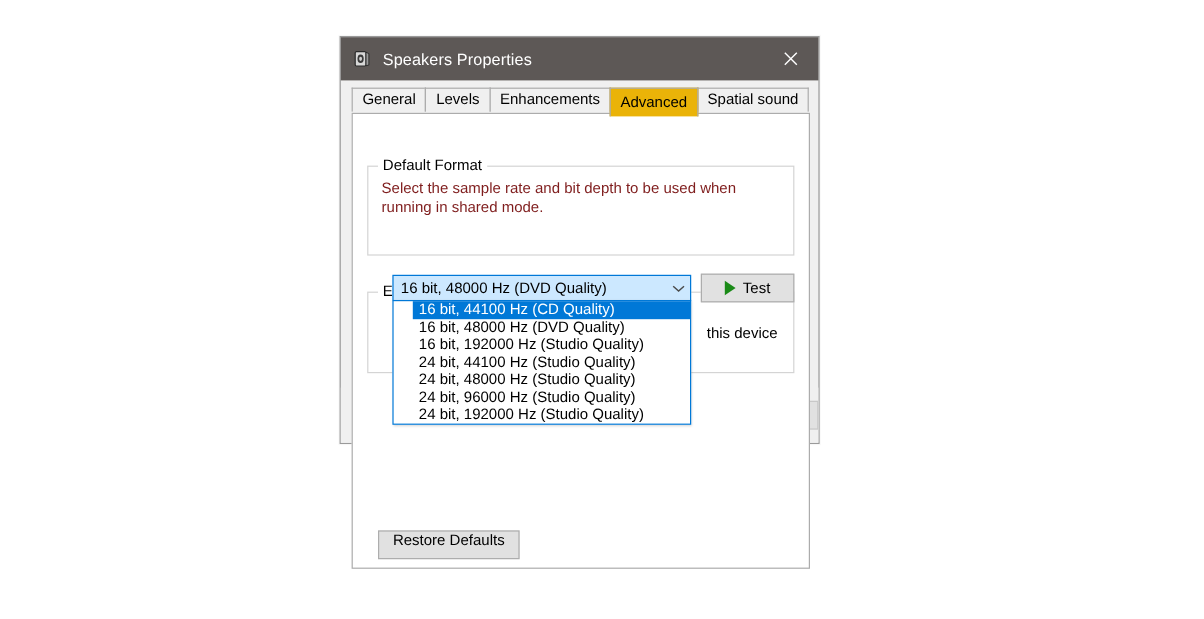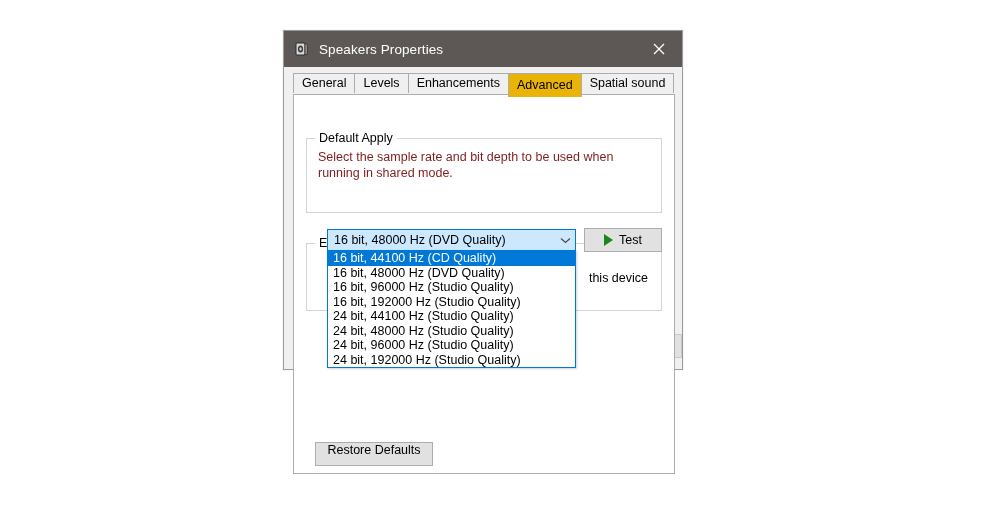--- a/index.html
+++ b/index.html
@@ -178,20 +178,21 @@
     box-shadow: 1px 1px 2px rgba(0,0,0,0.18);
   }
   .dd-item {
     height: 14.5px;
     line-height: 14.5px;
     padding-left: 5px;
     font-size: 12.5px;
     color: #000000;
     white-space: nowrap;
     cursor: default;
+    margin-left: 16px;
   }
   .dd-item.selected {
     background: #0078d7;
     color: #ffffff;
   }
 
   
   #test-btn {
     position: absolute;
     left: 290px; top: 133px;
@@ -279,42 +280,41 @@
       <div class="tab">General</div>
       <div class="tab">Levels</div>
       <div class="tab">Enhancements</div>
       <div class="tab active">Advanced</div>
       <div class="tab">Spatial sound</div>
     </div>
 
     <div id="tabpage">
 
       <div class="groupbox" id="gb-default-format">
-        <span class="group-label">Default Apply</span>
+        <span class="group-label">Default Format</span>
         <div id="df-desc">Select the sample rate and bit depth to be used when running in shared mode.</div>
       </div>
 
       <div class="groupbox" id="gb-exclusive">
         <span class="group-label">Exclusive Mode</span>
         <div id="ex-line" style="text-align:right;">this device</div>
       </div>
 
       <div id="combo">
         <span id="combo-value">16 bit, 48000 Hz (DVD Quality)</span>
         <span id="combo-arrow">
           <svg width="11" height="7" viewBox="0 0 11 7">
             <polyline points="1,1.5 5.5,5.5 10,1.5" fill="none" stroke="#4a4a4a" stroke-width="1.2"></polyline>
           </svg>
         </span>
       </div>
 
       <div id="dropdown">
         <div class="dd-item selected">16 bit, 44100 Hz (CD Quality)</div>
         <div class="dd-item">16 bit, 48000 Hz (DVD Quality)</div>
-        <div class="dd-item">16 bit, 96000 Hz (Studio Quality)</div>
         <div class="dd-item">16 bit, 192000 Hz (Studio Quality)</div>
         <div class="dd-item">24 bit, 44100 Hz (Studio Quality)</div>
         <div class="dd-item">24 bit, 48000 Hz (Studio Quality)</div>
         <div class="dd-item">24 bit, 96000 Hz (Studio Quality)</div>
         <div class="dd-item">24 bit, 192000 Hz (Studio Quality)</div>
       </div>
 
       <div id="test-btn">
         <span id="play-icon"></span>
         <span>Test</span>

